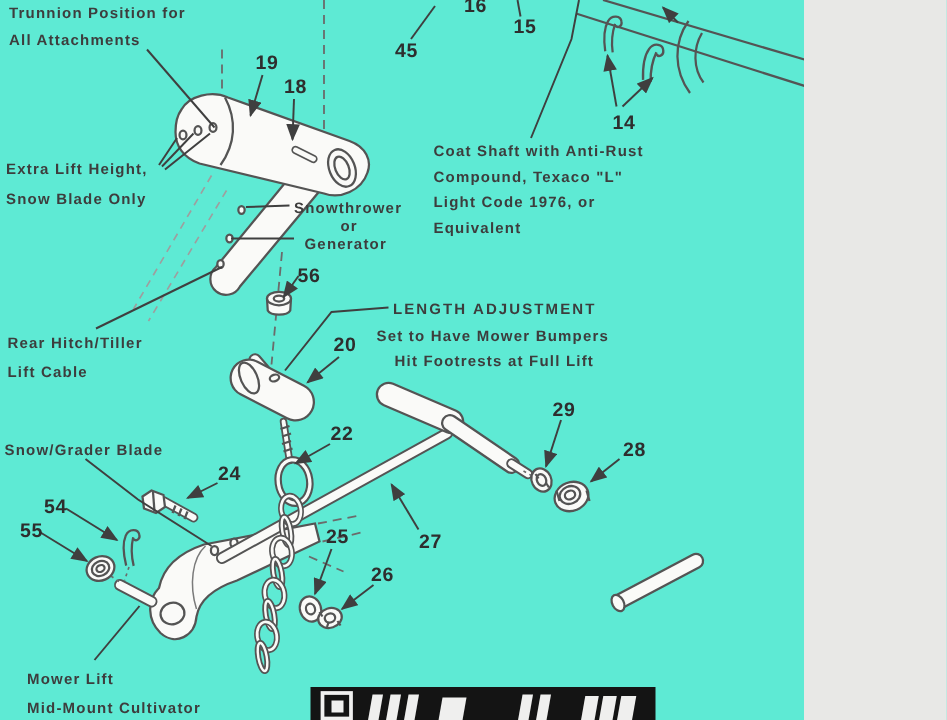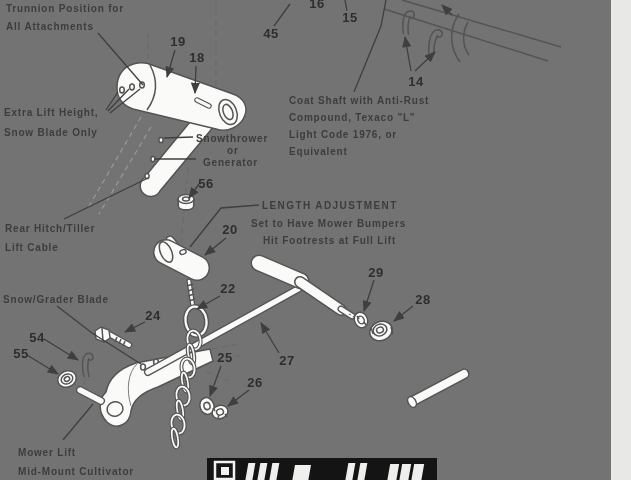--- a/index.html
+++ b/index.html
@@ -1,18 +1,18 @@
 <!DOCTYPE html>
 <html><head>
 <meta charset="utf-8">
 <style>
   html,body { margin:0; padding:0; background:#e8e8e6; }
   .stage {
-    position:relative; width:611px; height:480px;
-    background:#737373; overflow:hidden;
+    position:relative; width:536px; height:480px;
+    background:#5eead4; overflow:hidden;
     font-family:"Liberation Sans", sans-serif;
   }
   svg { position:absolute; left:0; top:0; display:block; }
   .note  { font:700 10px "Liberation Sans", sans-serif; letter-spacing:0.8px; fill:#3d3d3d; }
   .caps  { font:700 10px "Liberation Sans", sans-serif; letter-spacing:1.4px; fill:#3d3d3d; }
   .callout { font:700 13px "Liberation Sans", sans-serif; letter-spacing:0.5px; fill:#2e2e2e; text-anchor:middle; }
   .part   { stroke:#545454; stroke-width:1.5; fill:#fafaf8; }
   .pline  { stroke:#545454; stroke-width:1.5; fill:none; }
   .leader { stroke:#3f3f3f; stroke-width:1.3; fill:none; }
   .dash   { stroke:#6b6b6b; stroke-width:1.2; fill:none; stroke-dasharray:6 4; }

